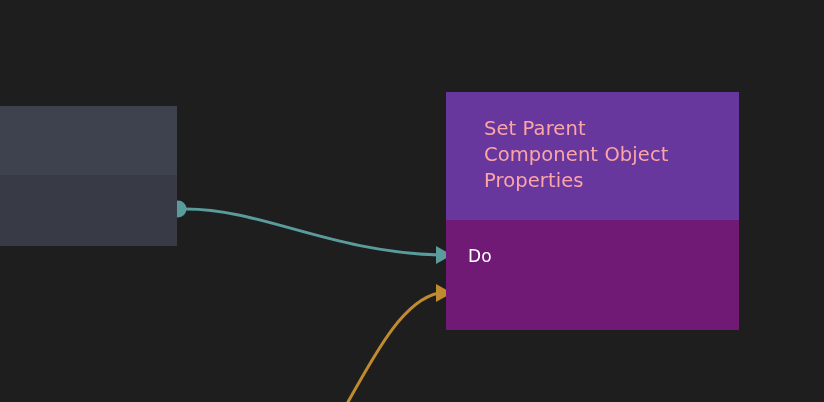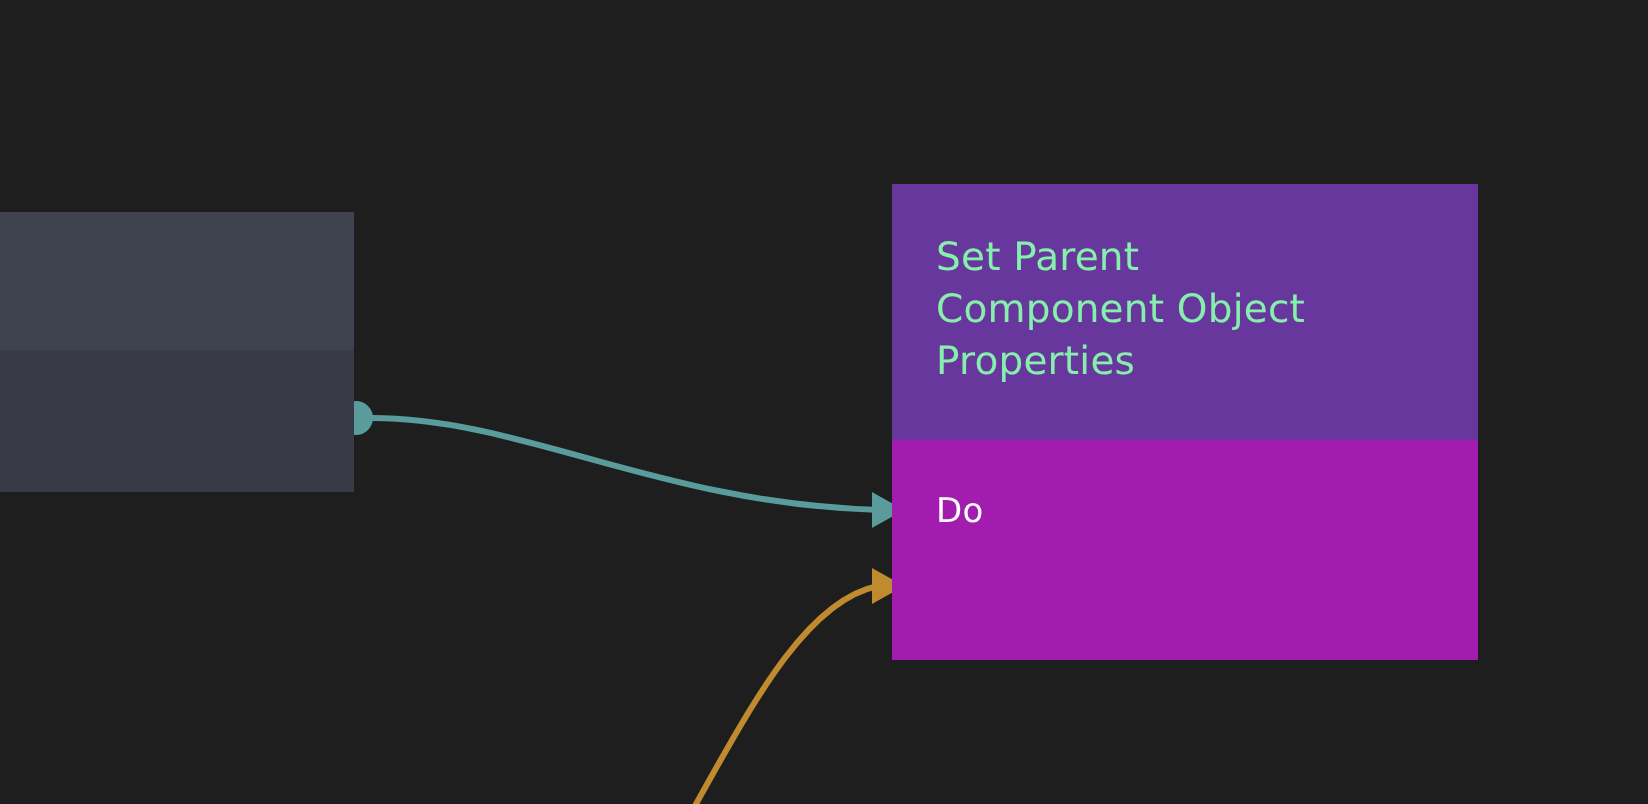--- a/index.html
+++ b/index.html
@@ -67,25 +67,26 @@
     top: 92px;
     width: 293px;
     height: 238px;
   }
   #node-target .node-header {
     height: 128px;
     background: #68379d;
     padding: 24px 22px 0 22px;
   }
   #node-target .node-title {
-    color: #86efac;
+    color: #fca5a5;
     font-size: 19.5px;
     line-height: 26px;
     letter-spacing: 0.1px;
     max-width: 210px;
+    margin-left: 16px;
   }
   #node-target .node-body {
     height: 110px;
     background: #5e3390;
     position: relative;
   }
   .in-port-label {
     position: absolute;
     left: 22px;
     color: #ffffff;
@@ -121,18 +122,18 @@
     <div class="node-header" style="background: rgb(62, 66, 78);"></div>
     <div class="node-body" style="background: rgb(56, 59, 70);">
       
     </div>
   </div>
 
   <div class="node" id="node-target" style="left: 446px; top: 92px; width: 293px; height: 238px;">
     <div class="node-header" style="background: rgb(104, 55, 157);">
       <div class="node-title">Set Parent Component Object Properties</div>
     </div>
-    <div class="node-body" style="background: #a21caf; padding-left: 25px;">
+    <div class="node-body" style="background: #701a75; padding-left: 25px;">
       <span class="in-port-label p0">Do</span>
     </div>
   </div>
 
 </div>
 
 </body></html>

